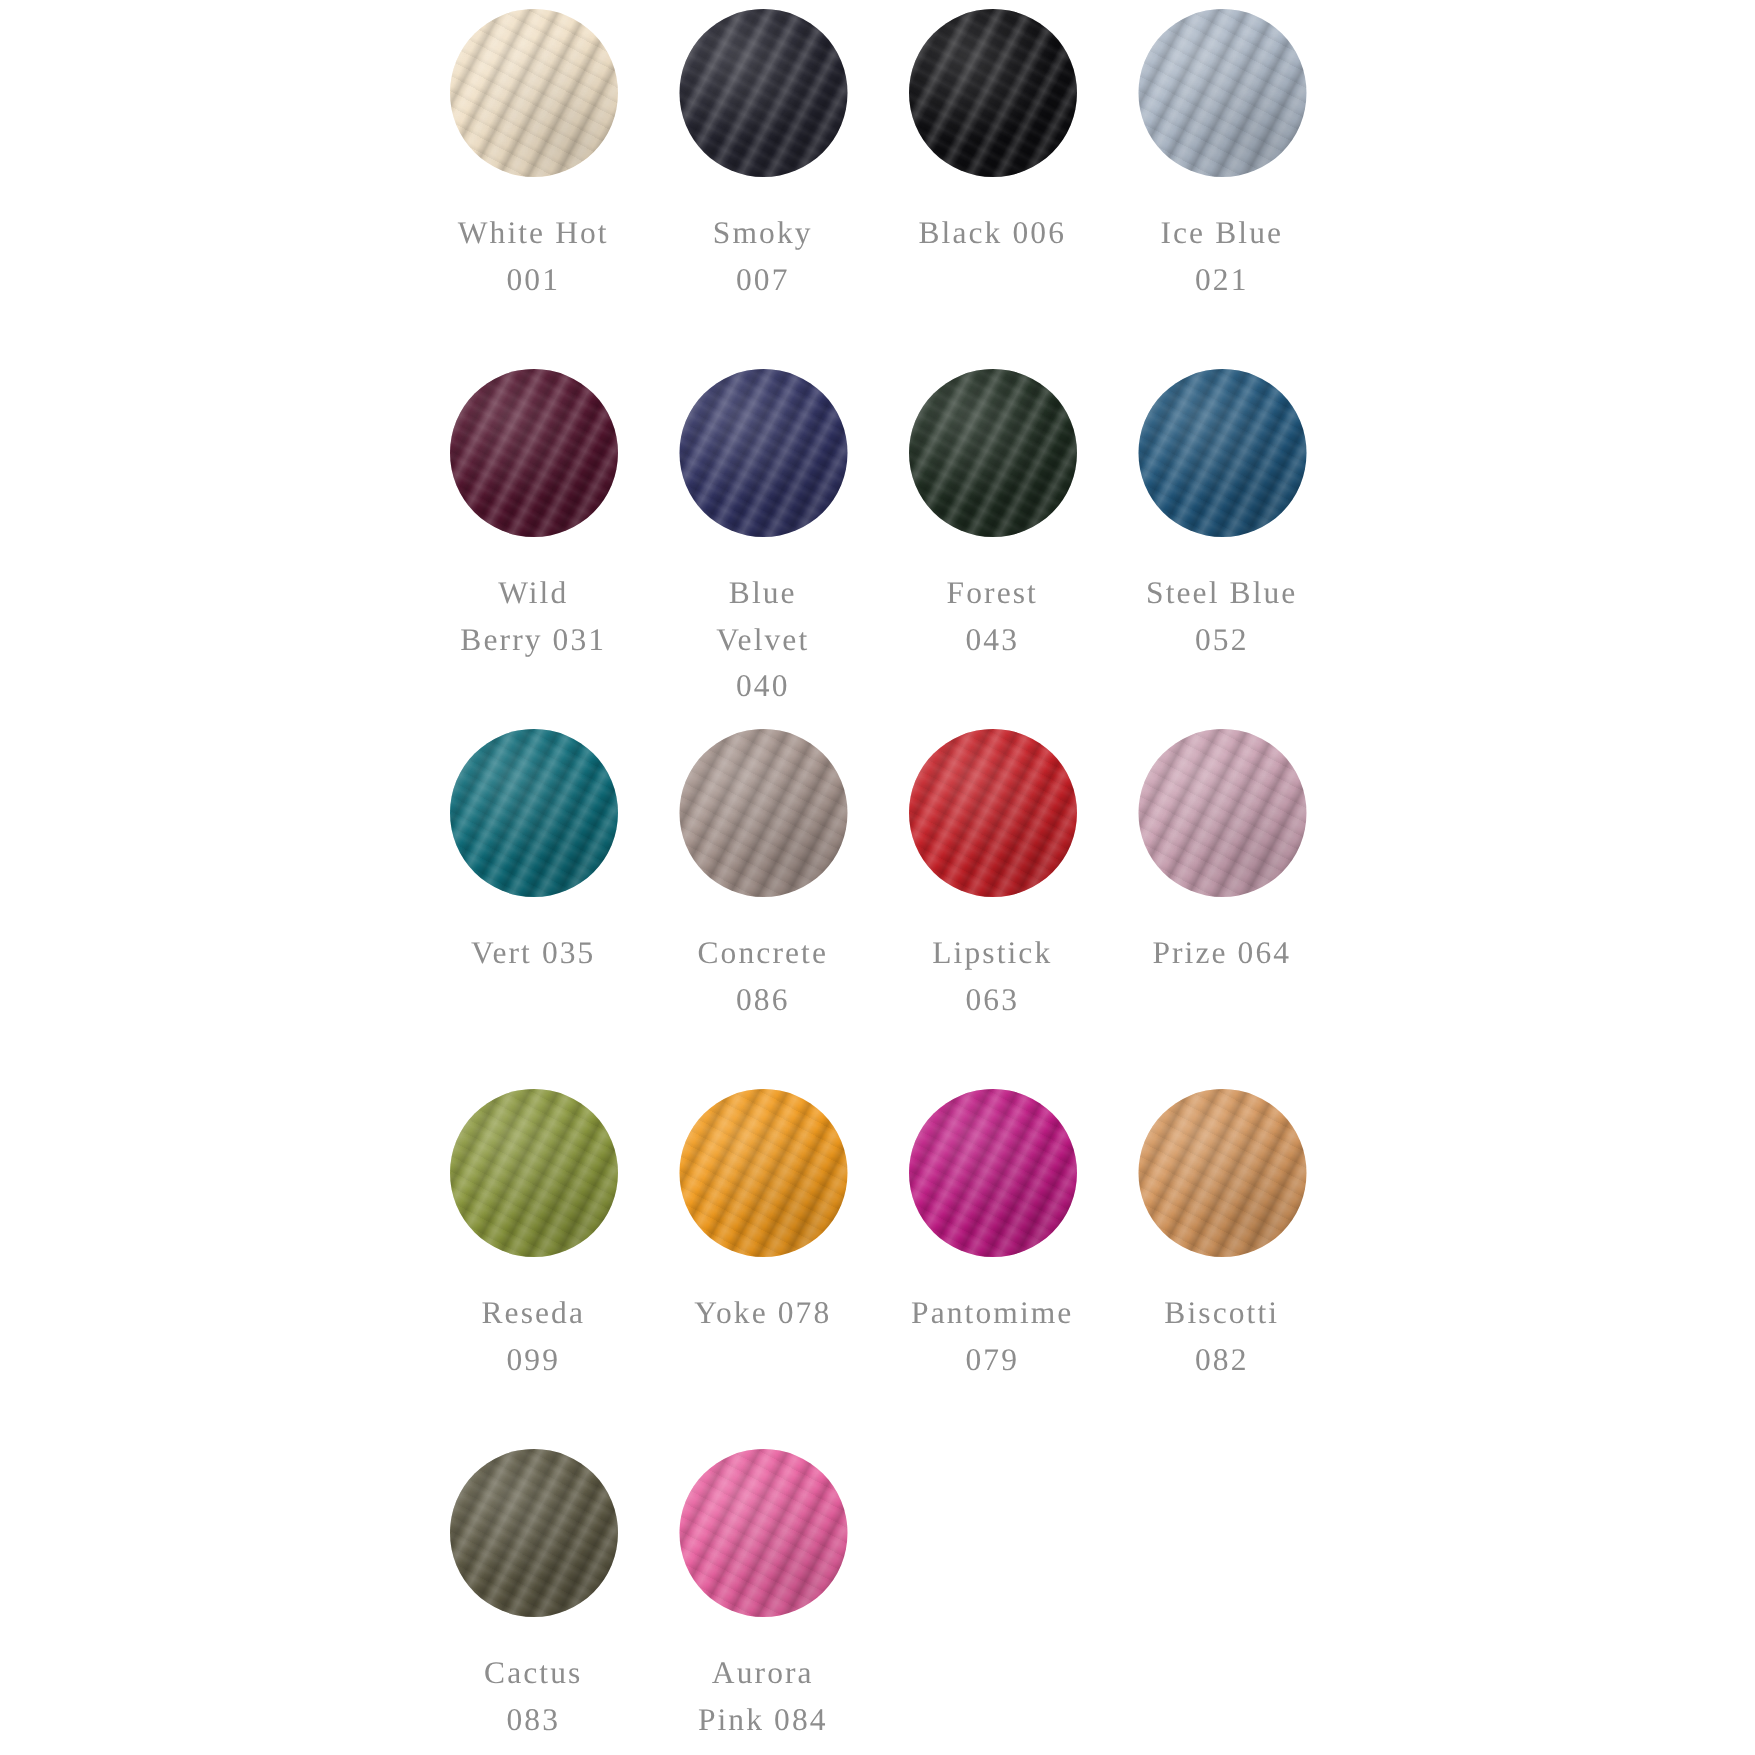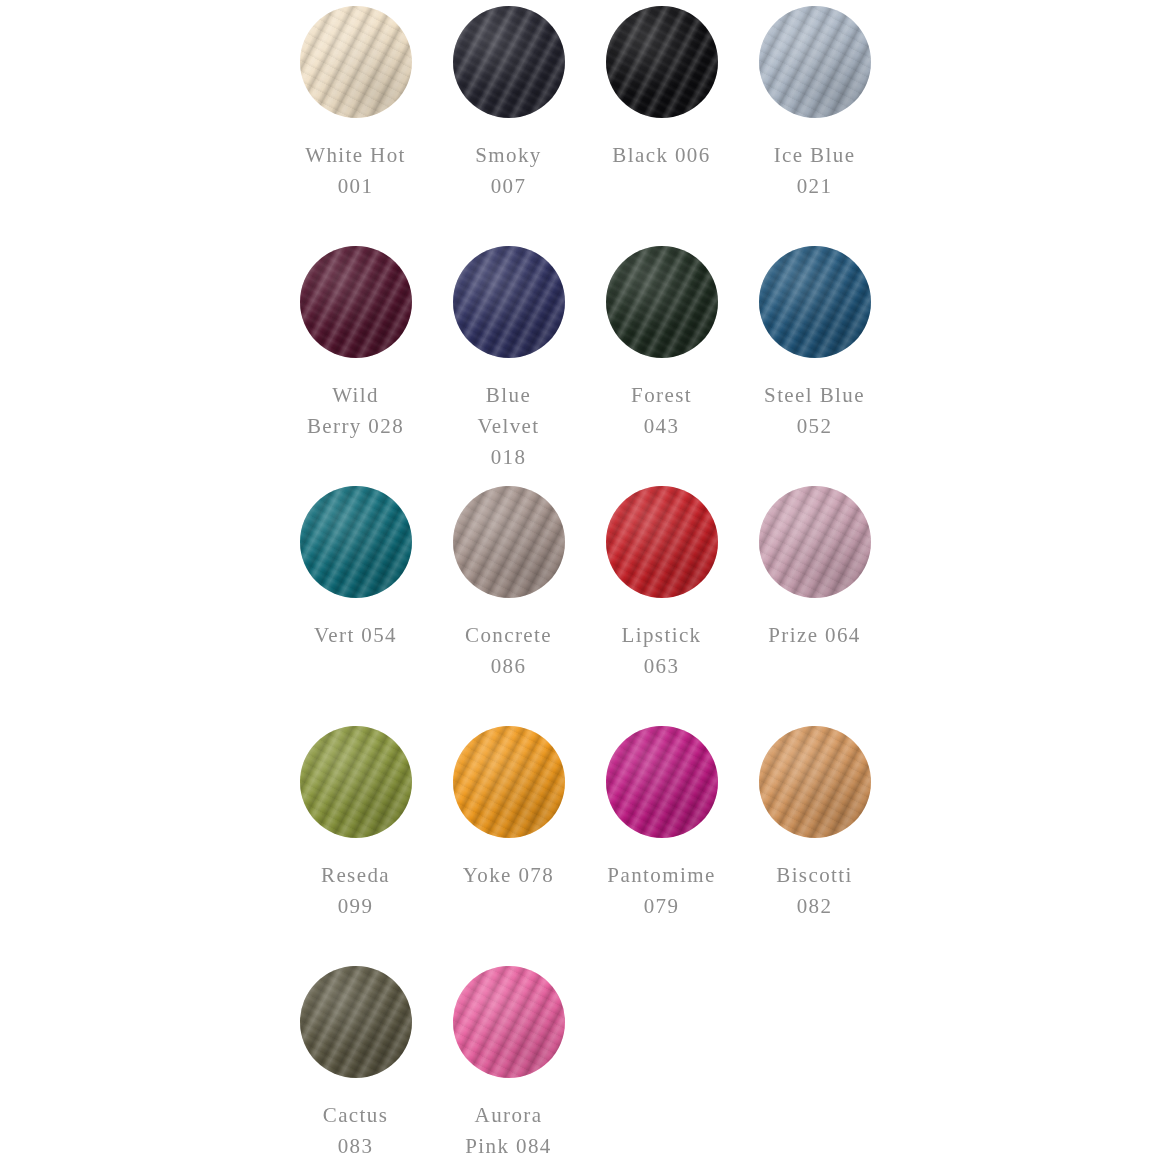--- a/index.html
+++ b/index.html
@@ -125,30 +125,30 @@
       </div>
       <div class="swatch-label">Ice Blue
 021</div>
     </div>
     <div class="swatch-cell">
       <div class="swatch-disc" style="background: rgb(81, 20, 45);">
         <div class="yarn"></div>
         <div class="sheen"></div>
       </div>
       <div class="swatch-label">Wild
-Berry 028</div>
+Berry 031</div>
     </div>
     <div class="swatch-cell">
       <div class="swatch-disc" style="background: rgb(47, 49, 96);">
         <div class="yarn"></div>
         <div class="sheen"></div>
       </div>
       <div class="swatch-label">Blue
 Velvet
-018</div>
+040</div>
     </div>
     <div class="swatch-cell">
       <div class="swatch-disc" style="background: rgb(30, 44, 32);">
         <div class="yarn"></div>
         <div class="sheen"></div>
       </div>
       <div class="swatch-label">Forest
 043</div>
     </div>
     <div class="swatch-cell">
@@ -157,21 +157,21 @@
         <div class="sheen"></div>
       </div>
       <div class="swatch-label">Steel Blue
 052</div>
     </div>
     <div class="swatch-cell">
       <div class="swatch-disc" style="background: rgb(13, 106, 119);">
         <div class="yarn"></div>
         <div class="sheen"></div>
       </div>
-      <div class="swatch-label">Vert 054</div>
+      <div class="swatch-label">Vert 035</div>
     </div>
     <div class="swatch-cell">
       <div class="swatch-disc" style="background: rgb(163, 145, 138);">
         <div class="yarn"></div>
         <div class="sheen"></div>
       </div>
       <div class="swatch-label">Concrete
 086</div>
     </div>
     <div class="swatch-cell">

